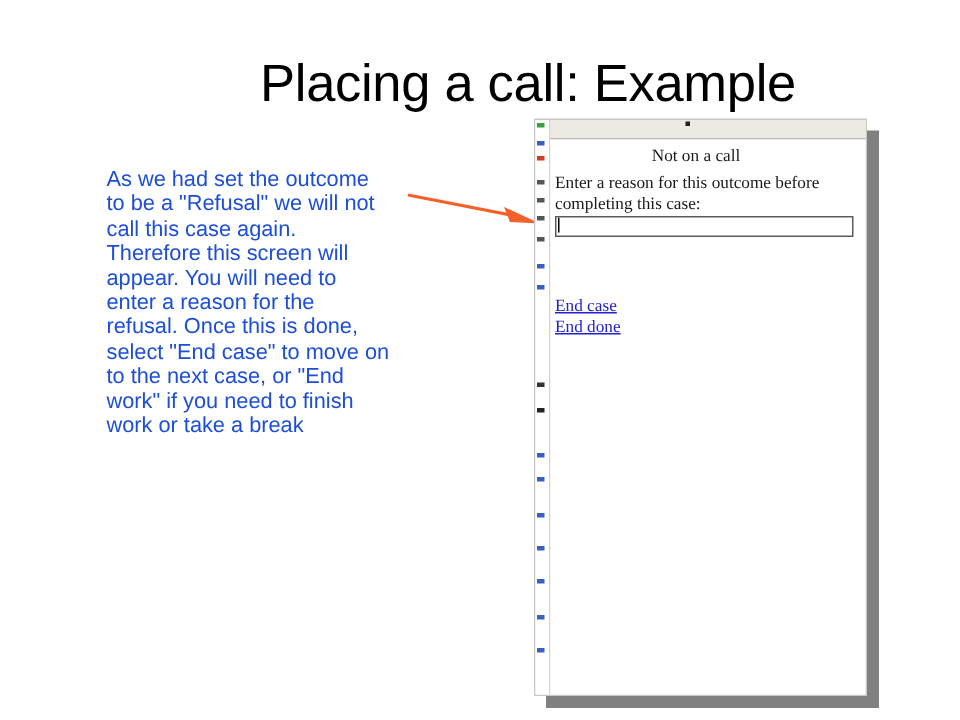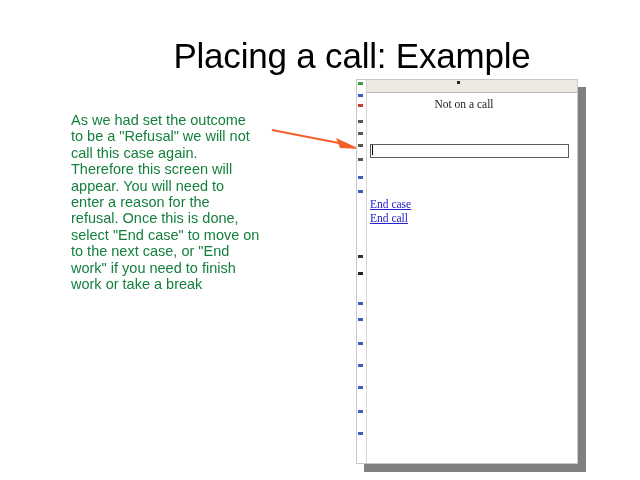--- a/index.html
+++ b/index.html
@@ -33,21 +33,21 @@
 
   
   #body-text {
     position: absolute;
     left: 71px;
     top: 112px;
     width: 190px;
     font-family: "Liberation Sans", sans-serif;
     font-size: 14.5px;
     line-height: 16.4px;
-    color: #15803d;
+    color: #1d4ed8;
     text-align: left;
   }
 
   
   #arrow-annotation {
     position: absolute;
     left: 268px;
     top: 120px;
     width: 92px;
     height: 36px;
@@ -221,22 +221,23 @@
     <span class="sliver-bit" style="top:284px;background:#3b5fc0"></span>
     <span class="sliver-bit" style="top:306px;background:#3b5fc0"></span>
     <span class="sliver-bit" style="top:330px;background:#3b5fc0"></span>
     <span class="sliver-bit" style="top:352px;background:#3b5fc0"></span>
   </div>
 
   <div class="panel-page">
 
     <div class="page-heading">Not on a call</div>
 
+    <div class="page-instruction">Enter a reason for this outcome before completing this case:</div>
 
     <div class="reason-input"><span class="caret"></span></div>
 
     <div class="page-links">
       <span class="page-link">End case</span>
-      <span class="page-link">End call</span>
+      <span class="page-link">End done</span>
     </div>
 
   </div>
 </div>
 
 </body></html>

